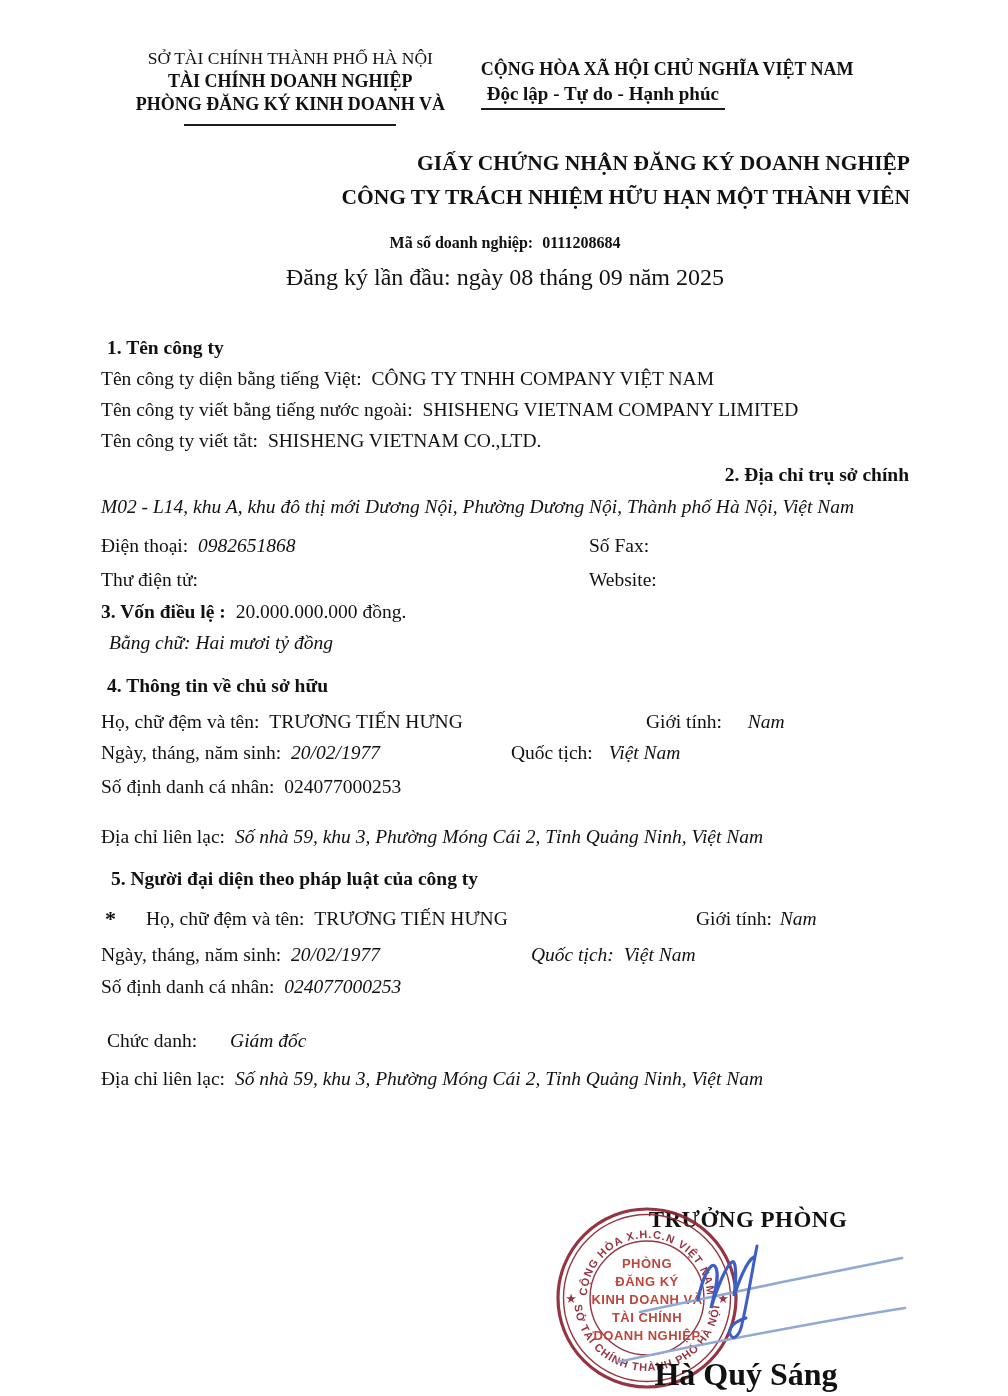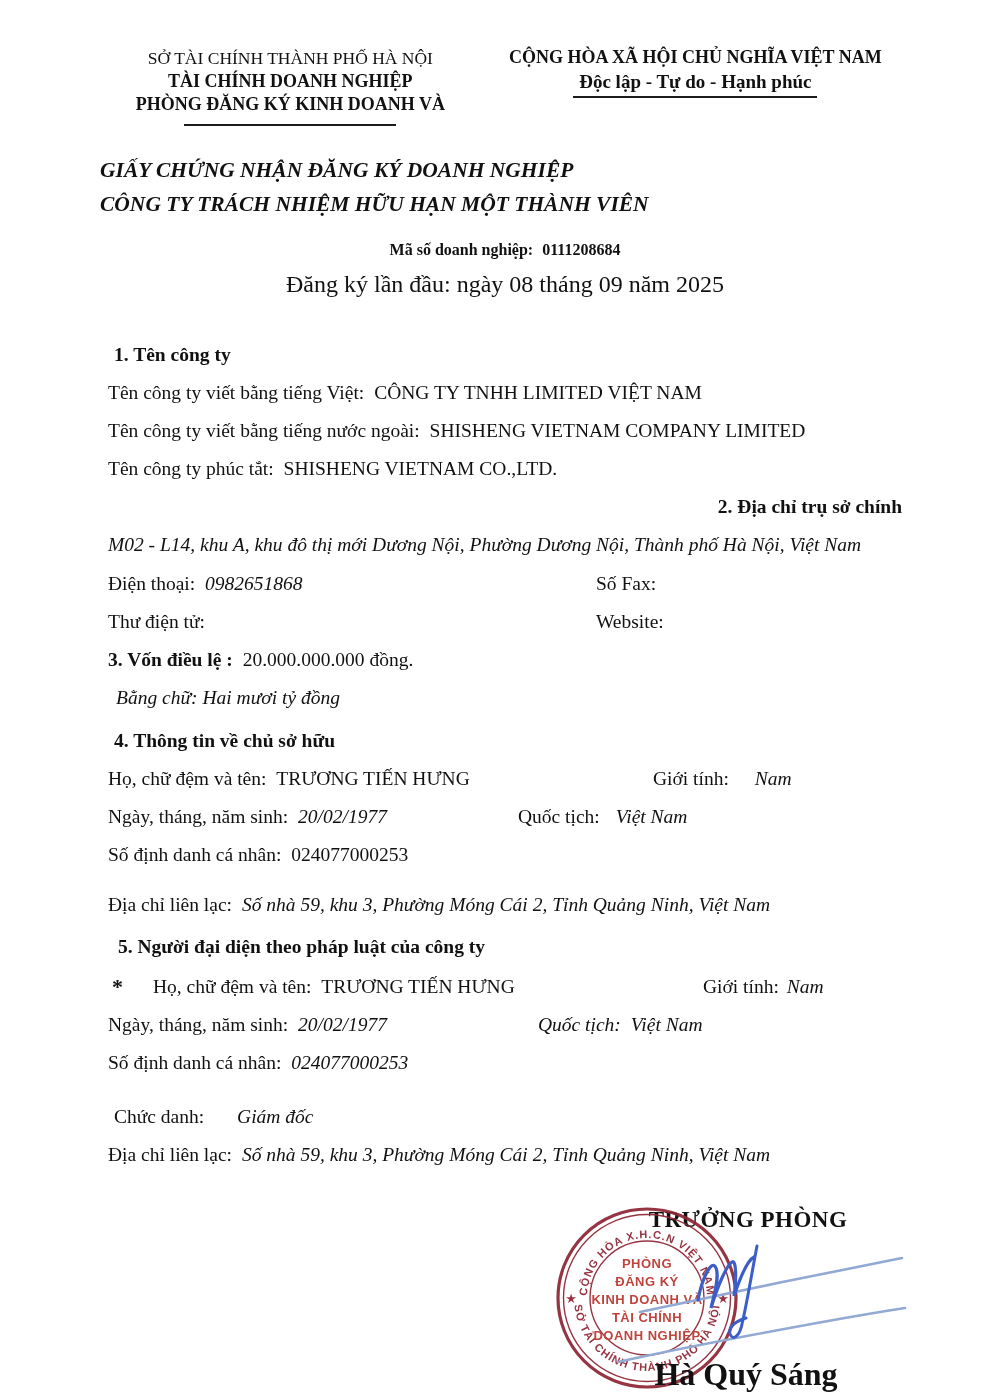--- a/index.html
+++ b/index.html
@@ -4,34 +4,34 @@
 <style>
   html,body{margin:0;padding:0;}
   body{
     width:1008px;height:1396px;position:relative;background:#ffffff;color:#111;
     font-family:"Liberation Serif","DejaVu Serif",serif;overflow:hidden;
   }
   .page{padding:46px 98px 0 100px;position:relative;}
   
   .doc-header{display:flex;align-items:flex-start;}
   .hdr-left{width:47%;text-align:center;}
-  .hdr-right{width:53%;text-align:center;}
+  .hdr-right{width:53%;text-align:left;margin-top:12px;}
   .hdr-left .l1{font-size:17.5px;line-height:24px;}
   .hdr-left .l2{font-size:18px;font-weight:bold;line-height:23px;}
   .hdr-underline{width:212px;border-top:2.5px solid #1c1c1c;margin:8px auto 0;}
   .hdr-right .r1{font-size:18px;font-weight:bold;line-height:23px;}
   .hdr-right .r2{display:inline-block;font-size:19px;font-weight:bold;margin-top:2px;
                  padding:0 6px 3px;border-bottom:2.5px solid #1c1c1c;}
   
-  .title-block{text-align:left;margin-top:27px;font-weight:bold;font-size:21.5px;line-height:34px;font-style:italic;}
+  .title-block{text-align:right;margin-top:20px;font-weight:bold;font-size:21.5px;line-height:34px;}
   .tax-line{text-align:center;font-weight:bold;font-size:16px;margin-top:20px;}
   .reg-line{text-align:center;font-size:24px;margin-top:12px;}
   
   .content{font-size:19.5px;margin-top:42px;}
-  .content p{margin:8px;line-height:30px;}
+  .content p{margin:1px;line-height:30px;}
   .h{font-weight:bold;padding-left:6px;}
   .it{font-style:italic;}
   .sp{margin-left:5px;}
   .row{position:relative;}
   .col2{position:absolute;top:0;}
   .wrapped{max-width:752px;line-height:30px;}
   .addr{max-width:792px;line-height:28px;margin-top:2px !important;}
   #h2{margin-top:4px;text-align:right;}
   #phone-row{margin-top:9px;}
   #email-row{margin-top:4px;}
@@ -85,29 +85,29 @@
   <div class="tax-line">
     <span>Mã số doanh nghiệp:</span>
     <span class="sp">0111208684</span>
   </div>
   <div class="reg-line">Đăng ký lần đầu: ngày 08 tháng 09 năm 2025</div>
 
   <div class="content">
 
     <p class="h" id="h1">1. Tên công ty</p>
     <p>
-      <span>Tên công ty viết bằng tiếng Việt:</span>
-      <span class="sp">CÔNG TY TNHH LIMITED VIỆT NAM</span>
+      <span>Tên công ty diện bằng tiếng Việt:</span>
+      <span class="sp">CÔNG TY TNHH COMPANY VIỆT NAM</span>
     </p>
     <p class="wrapped">
       <span>Tên công ty viết bằng tiếng nước ngoài:</span>
       <span class="sp">SHISHENG VIETNAM COMPANY LIMITED</span>
     </p>
     <p>
-      <span>Tên công ty phúc tắt:</span>
+      <span>Tên công ty viết tắt:</span>
       <span class="sp">SHISHENG VIETNAM CO.,LTD.</span>
     </p>
 
     <p class="h" id="h2">2. Địa chỉ trụ sở chính</p>
     <p class="it addr">M02 - L14, khu A, khu đô thị mới Dương Nội, Phường Dương Nội, Thành phố Hà Nội, Việt Nam</p>
     <p class="row" id="phone-row">
       <span>Điện thoại:</span>
       <span class="sp it">0982651868</span>
       <span class="col2" style="left:488px;">Số Fax:</span>
     </p>

